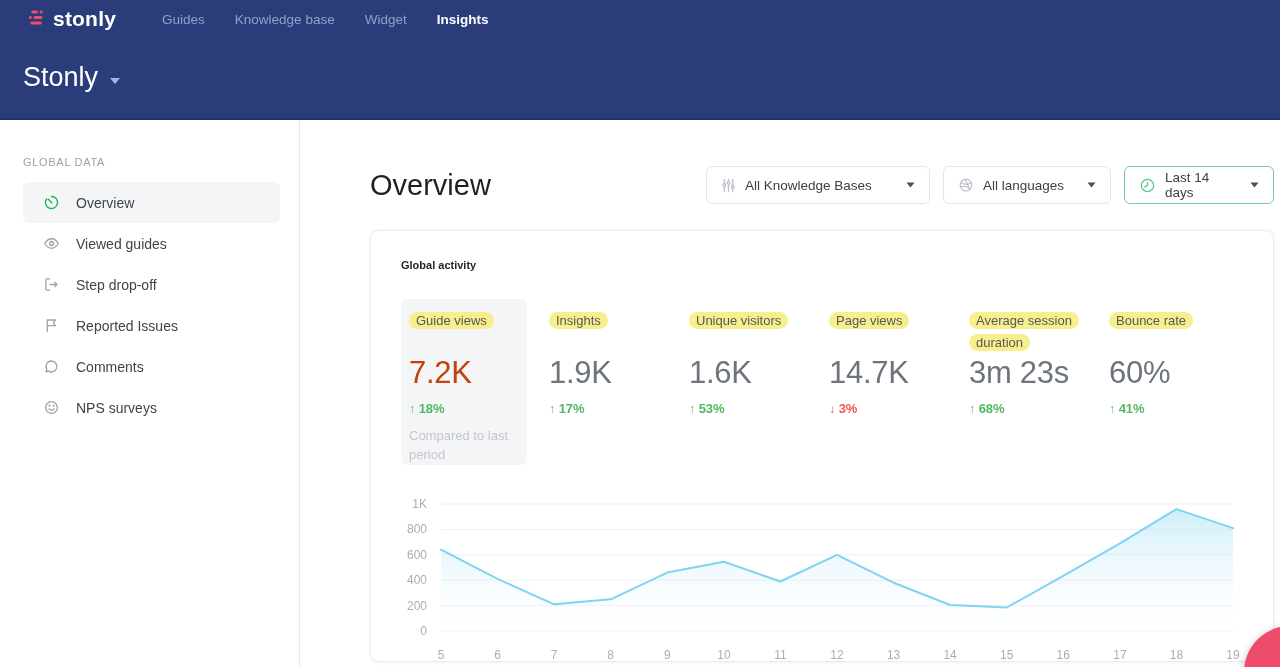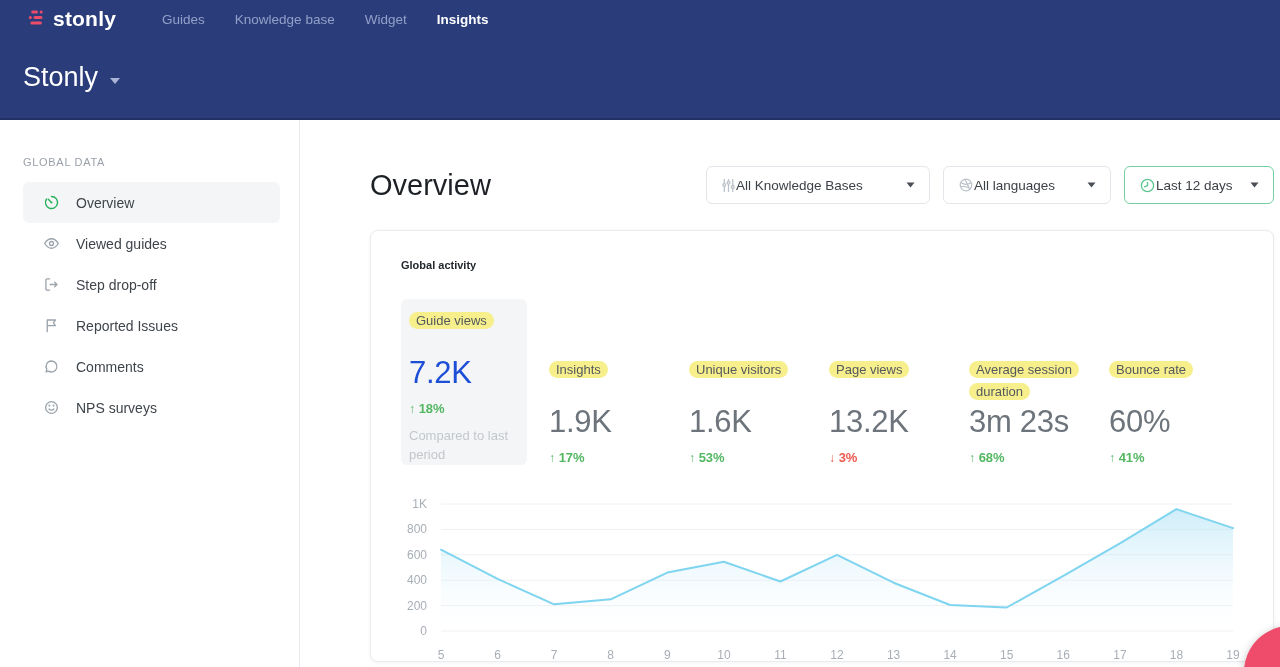--- a/index.html
+++ b/index.html
@@ -36,51 +36,51 @@
   .side-item { display:flex; align-items:center; gap:16px; height:41px; padding-left:20px; width:257px; border-radius:6px; font-size:14px; color:#3f444a; cursor:pointer; }
   .side-item.active { background:#f4f5f6; }
   .side-icon { width:17px; height:17px; display:flex; align-items:center; }
 
   .main { flex:1; padding:0 8px 0 70px; }
   .main-header { margin-top:46px; display:flex; justify-content:space-between; align-items:center; }
   .page-title { font-size:29px; color:#1d2126; font-weight:400; }
   .filters { display:flex; gap:13px; }
   .filter-btn {
     height:38px; background:#fff; border:1px solid #e3e6ea; border-radius:6px;
-    display:flex; align-items:center; gap:0; padding:0 14px;
+    display:flex; align-items:center; gap:9px; padding:0 14px;
     font-size:13.5px; color:#3c4147; cursor:pointer; font-family:inherit;
   }
   .filter-btn .f-label { flex:1; text-align:left; }
   .filter-btn.w-kb { width:224px; }
   .filter-btn.w-lang { width:168px; }
   .filter-btn.w-date { width:150px; border-color:#74cfa0; }
   .f-icon { display:flex; align-items:center; }
   .f-caret { display:flex; align-items:center; }
 
   
   .card {
     margin-top:26px; height:432px;
     border:1px solid #e9ebee; border-radius:8px;
     box-shadow:0 1px 4px rgba(40,50,60,0.06);
     padding:28px 30px 0 30px;
     background:#fff;
   }
   .card-title { font-size:11px; font-weight:700; color:#23272c; }
 
-  .metrics { display:flex; margin-top:28px;align-items:flex-end; }
+  .metrics { display:flex; margin-top:28px; }
   .metric { width:140px; padding:10px 8px 0 8px; border-radius:6px; cursor:pointer; }
   .metric.selected { width:126px; background:#f4f5f6; min-height:133px; margin-right:14px; }
   .metric-label-wrap { min-height:44px; max-width:126px; line-height:21px; }
   .pill {
     background:#f6ef8c; border-radius:9px; padding:1px 7px;
     font-size:13px; color:#55595e;
     -webkit-box-decoration-break:clone; box-decoration-break:clone;
   }
   .metric-value { font-size:31px; color:#6d747b; margin-top:2px; letter-spacing:-0.3px; }
-  .metric.selected .metric-value { color:#1d4ed8; }
+  .metric.selected .metric-value { color:#c2410c; }
   .metric-change { margin-top:10px; font-size:13px; font-weight:700; color:#53b762; }
   .metric-change.down { color:#ee5a4f; }
   .metric-change .arrow { font-size:12px; }
   .metric-note { margin-top:11px; font-size:13px; color:#c3c7cc; line-height:1.45; width:112px; }
 
   .chart-wrap { margin-top:27px; }
   .chart-wrap svg { display:block; }
 
   
   .chat-bubble {
@@ -225,21 +225,21 @@
           </span>
         </button>
 
         <button class="filter-btn w-date">
           <span class="f-icon">
             <svg width="17" height="17" viewBox="0 0 18 18" fill="none" stroke="#5cc690" stroke-width="1.4" stroke-linecap="round">
               <circle cx="9" cy="9" r="6.5"></circle>
               <path d="M9 5.6 V9 L5.9 10.4"></path>
             </svg>
           </span>
-          <span class="f-label">Last 12 days</span>
+          <span class="f-label">Last 14 days</span>
           <span class="f-caret">
             <svg width="9" height="6" viewBox="0 0 9 6">
                 <path d="M0.5 0.5 L8.5 0.5 L4.5 5.5 Z" fill="#4a4f55"></path>
               </svg>
           </span>
         </button>
 
       </div>
     </div>
 
@@ -262,21 +262,21 @@
         </div>
 
         <div class="metric">
           <div class="metric-label-wrap"><span class="pill">Unique visitors</span></div>
           <div class="metric-value">1.6K</div>
           <div class="metric-change up"><span class="arrow">↑</span> <span>53%</span></div>
         </div>
 
         <div class="metric">
           <div class="metric-label-wrap"><span class="pill">Page views</span></div>
-          <div class="metric-value">13.2K</div>
+          <div class="metric-value">14.7K</div>
           <div class="metric-change down"><span class="arrow">↓</span> <span>3%</span></div>
         </div>
 
         <div class="metric">
           <div class="metric-label-wrap"><span class="pill">Average session duration</span></div>
           <div class="metric-value">3m 23s</div>
           <div class="metric-change up"><span class="arrow">↑</span> <span>68%</span></div>
         </div>
 
         <div class="metric">

